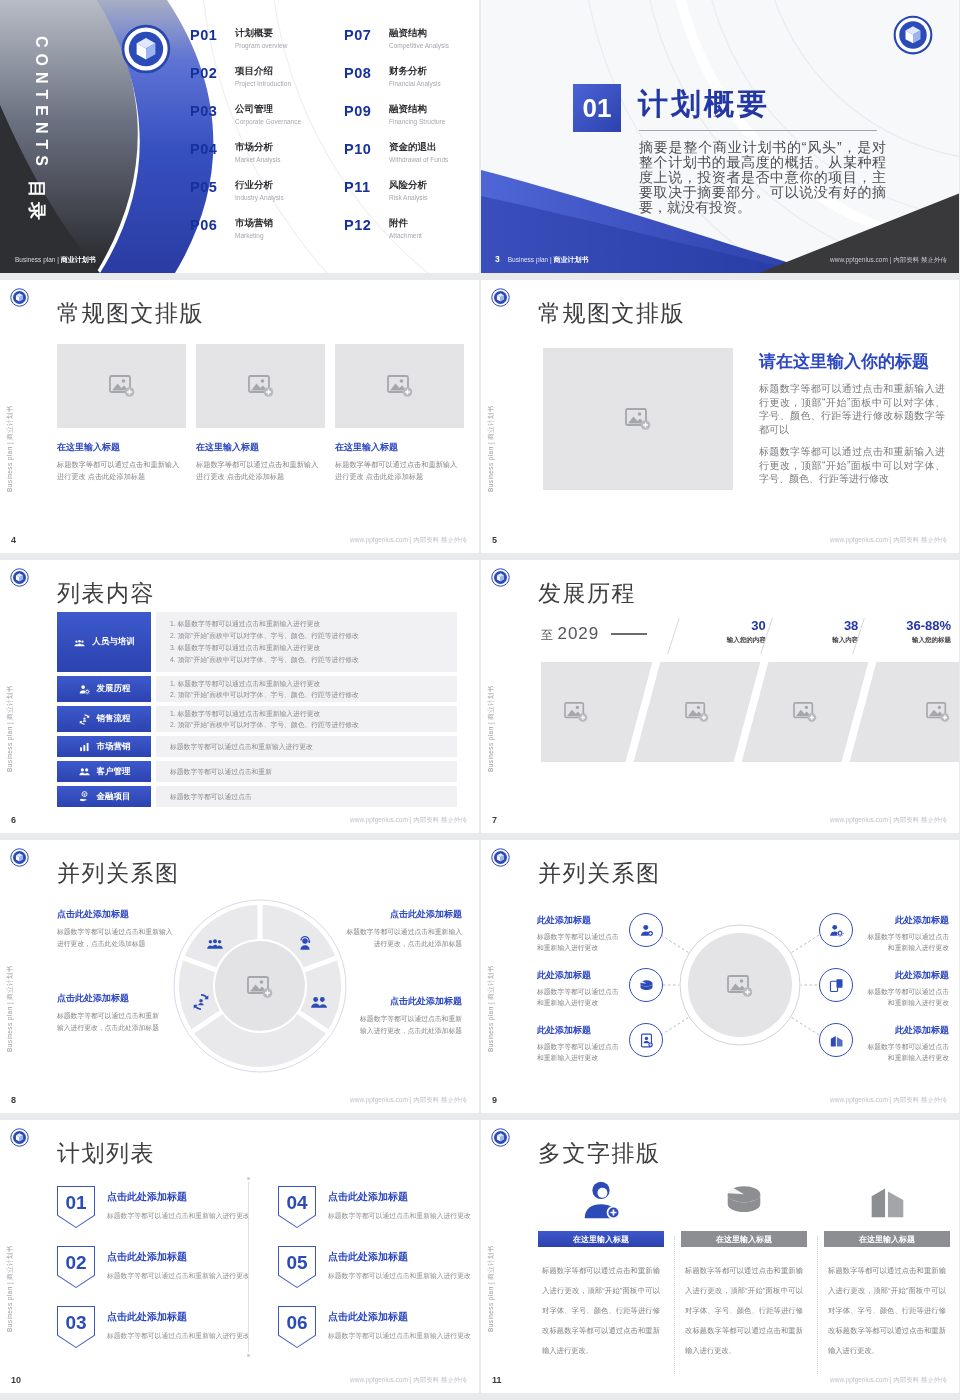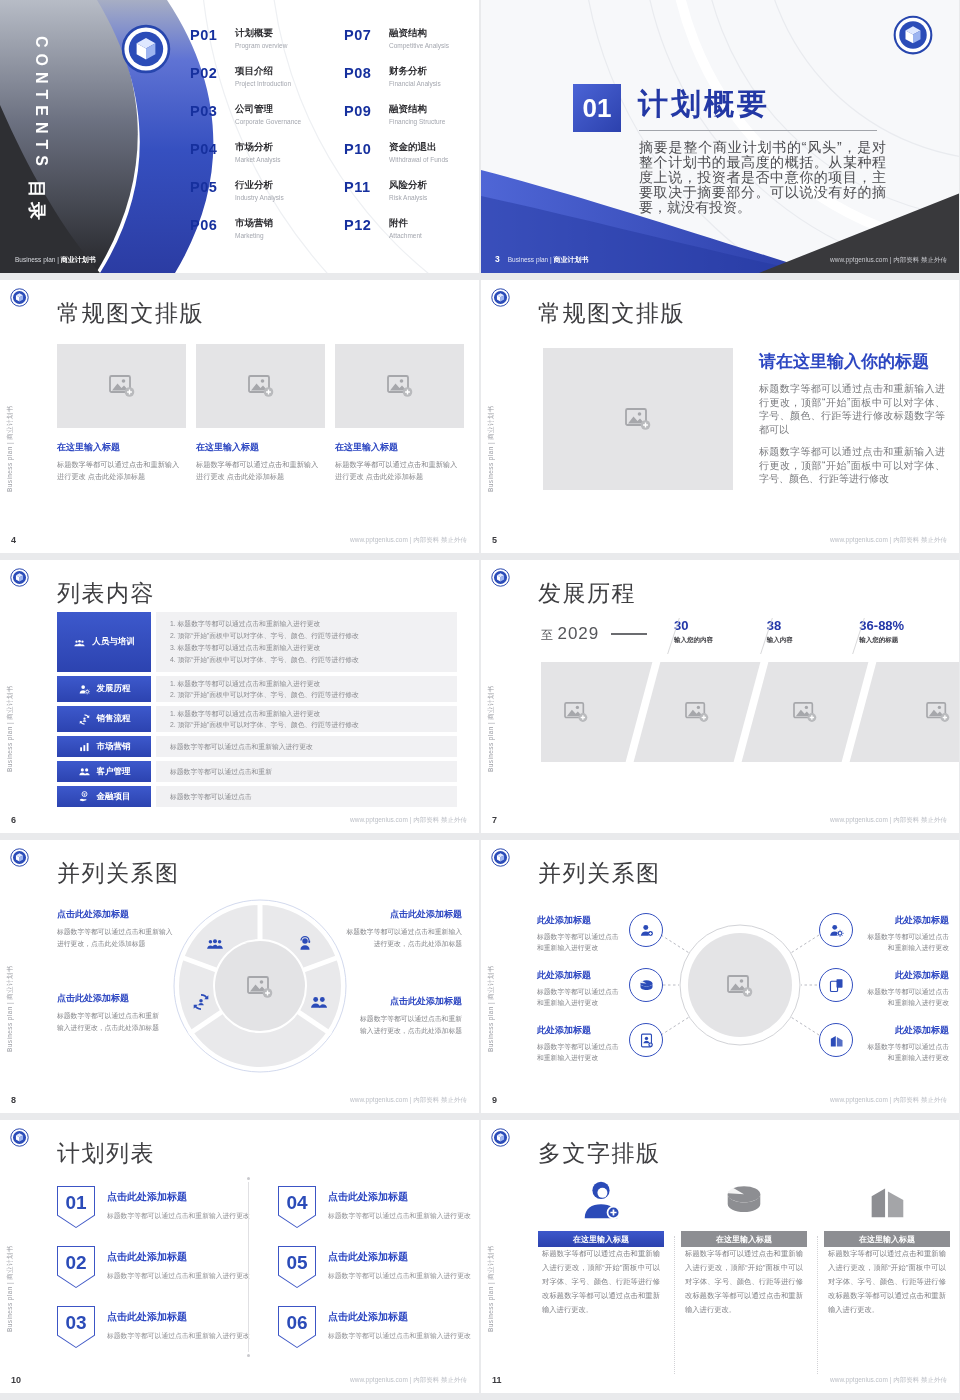--- a/index.html
+++ b/index.html
@@ -58,21 +58,21 @@
   .l-label{flex:0 0 94px;background:linear-gradient(180deg,#3d59cc,#2c43b0);color:#fff;display:flex;align-items:center;justify-content:center;gap:6px;font-size:8.5px;font-weight:700}
   .l-label svg{width:13px;height:13px}
   .l-body{flex:1;background:#f1f1f3;margin-left:5px;padding:2px 0 2px 14px;color:#8b8c90;font-size:6.8px;display:flex;flex-direction:column;justify-content:center}
   .l-body div{line-height:12px}
   
   .h-year{position:absolute;left:60px;top:64px;color:#55565a}
   .h-year .zh{font-size:12px}
   .h-year .yr{font-size:17px;letter-spacing:1px}
   .h-dash{display:inline-block;width:36px;height:2px;background:#6b6c70;margin-left:12px;vertical-align:4px}
   .h-stats{position:absolute;left:192px;top:58px;width:278px;display:flex}
-  .h-stat{flex:1;text-align:left}
+  .h-stat{flex:1;text-align:right}
   .h-val{font-size:13px;font-weight:700;color:#2337a8}
   .h-lab{font-size:6.5px;color:#3f3f44;font-weight:700;margin-top:3px}
   .h-sep{width:1px;background:#d8d8da;transform:skewX(-18deg);height:36px}
   .h-strip{position:absolute;left:60px;right:0;top:102px;height:100px;overflow:hidden;display:flex;gap:8px}
   .h-par{flex:0 0 100px;background:#e4e4e6;transform:skewX(-15deg);display:flex;align-items:center;justify-content:center}
   .h-par svg{transform:skewX(15deg);width:24px;height:22px}
   .h-par.first{flex:0 0 126px;margin-left:-28px}
   .h-par.last{flex:0 0 150px}
   
   .r7-ring{position:absolute;left:172px;top:58px;width:176px;height:176px}
@@ -96,21 +96,21 @@
   .pl-t{font-size:10px}
   .pl-d{font-size:6.8px;color:#909094;margin-top:7px}
   .pl-divider{position:absolute;left:248px;top:62px;width:1px;height:170px;background:#e0e0e3}
   .pl-dot{position:absolute;left:247px;width:3px;height:3px;border-radius:50%;background:#c9c9cd}
   
   .m-col{position:absolute;top:50px;width:126px}
   .m-iconwrap{height:54px;display:flex;align-items:flex-end;justify-content:center}
   .m-head{margin-top:7px;height:16px;display:flex;align-items:center;justify-content:center;color:#fff;font-size:8px;font-weight:700}
   .m-head.blue{background:linear-gradient(180deg,#3d58cb,#2c42ae)}
   .m-head.gray{background:#8d8e92}
-  .m-d{margin-top:0;font-size:7.3px;line-height:14px;color:#808186;text-align:justify;padding:0 4px}
+  .m-d{margin-top:14px;font-size:7.3px;line-height:20px;color:#808186;text-align:justify;padding:0 4px}
   .m-sep{position:absolute;top:116px;height:138px;border-left:1px dotted #d2d2d6}
 </style>
 </head>
 <body>
 
 <svg width="0" height="0" style="position:absolute">
   <defs>
     <g id="logo-cube">
       <circle cx="24" cy="24" r="22" fill="#fff" stroke="#2746ae" stroke-width="2.5"></circle>
       <circle cx="24" cy="24" r="16.5" fill="#2b4cb8"></circle>

